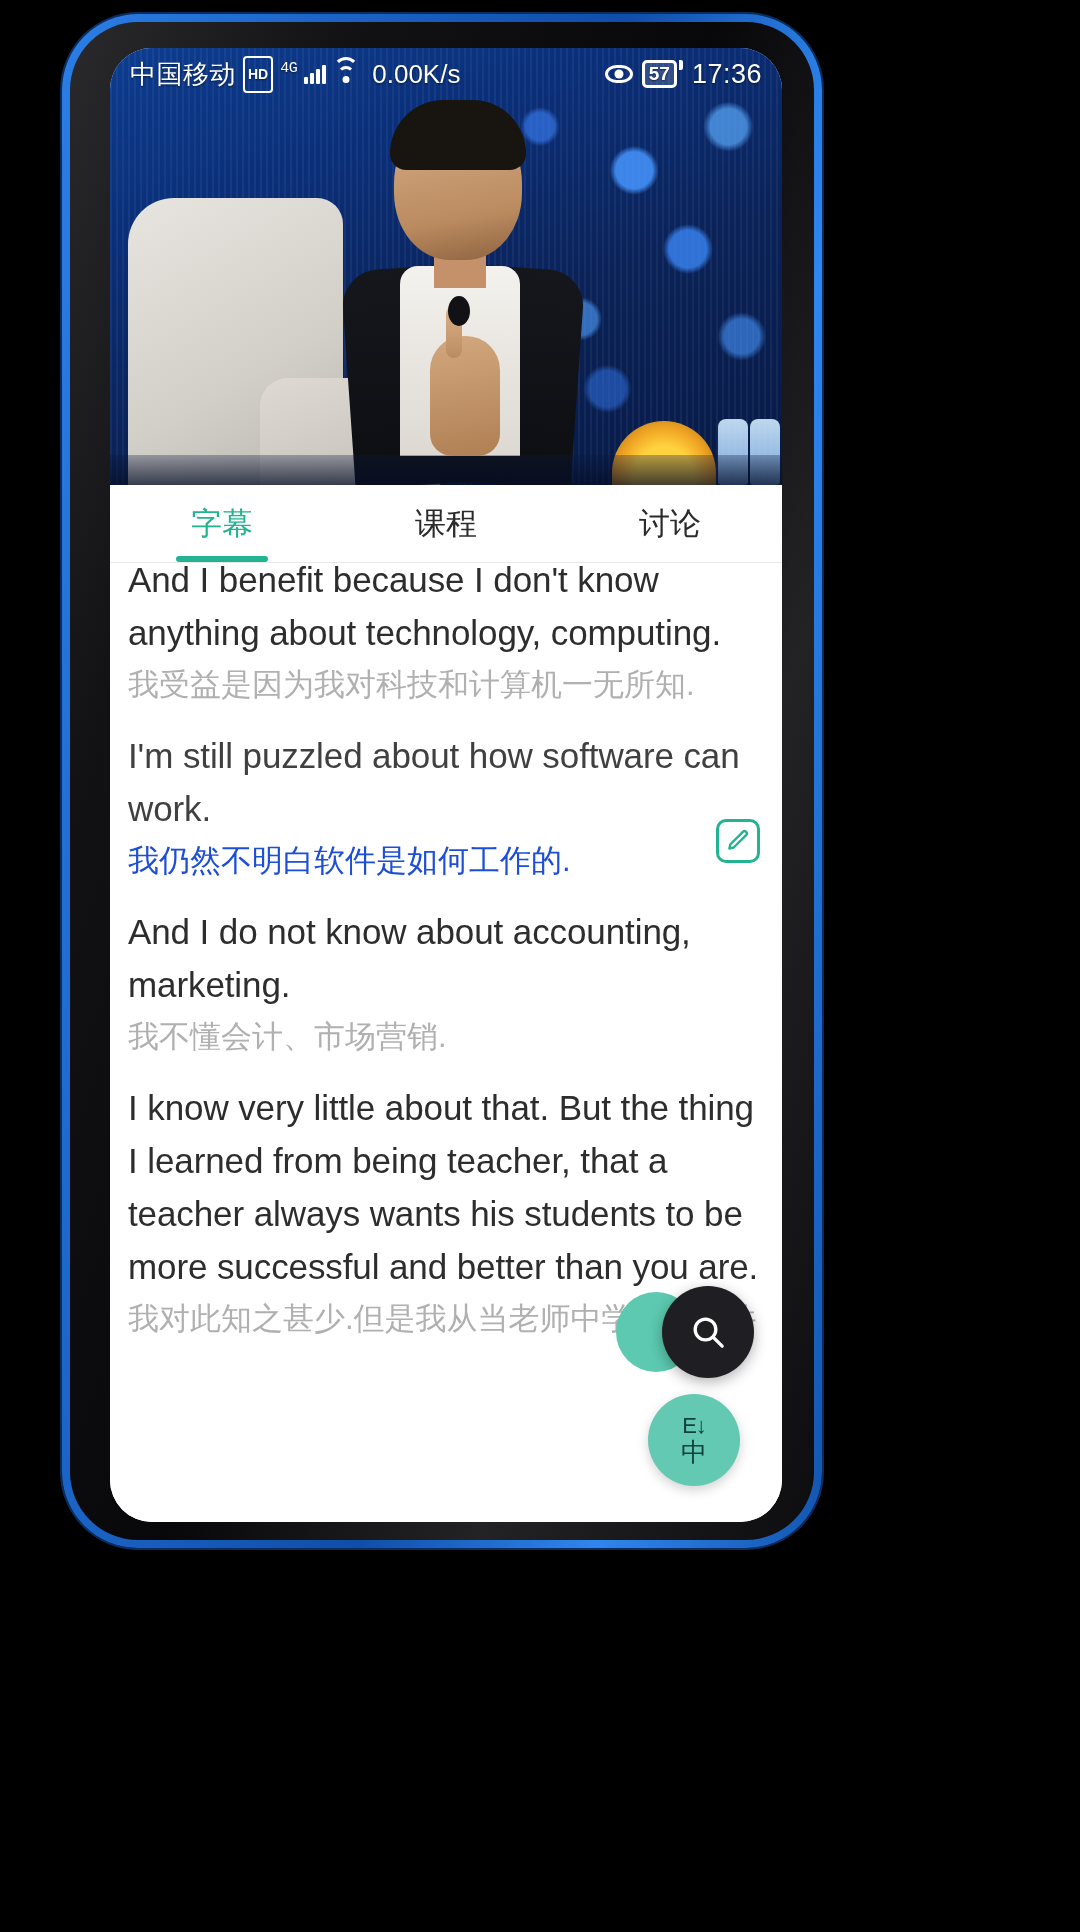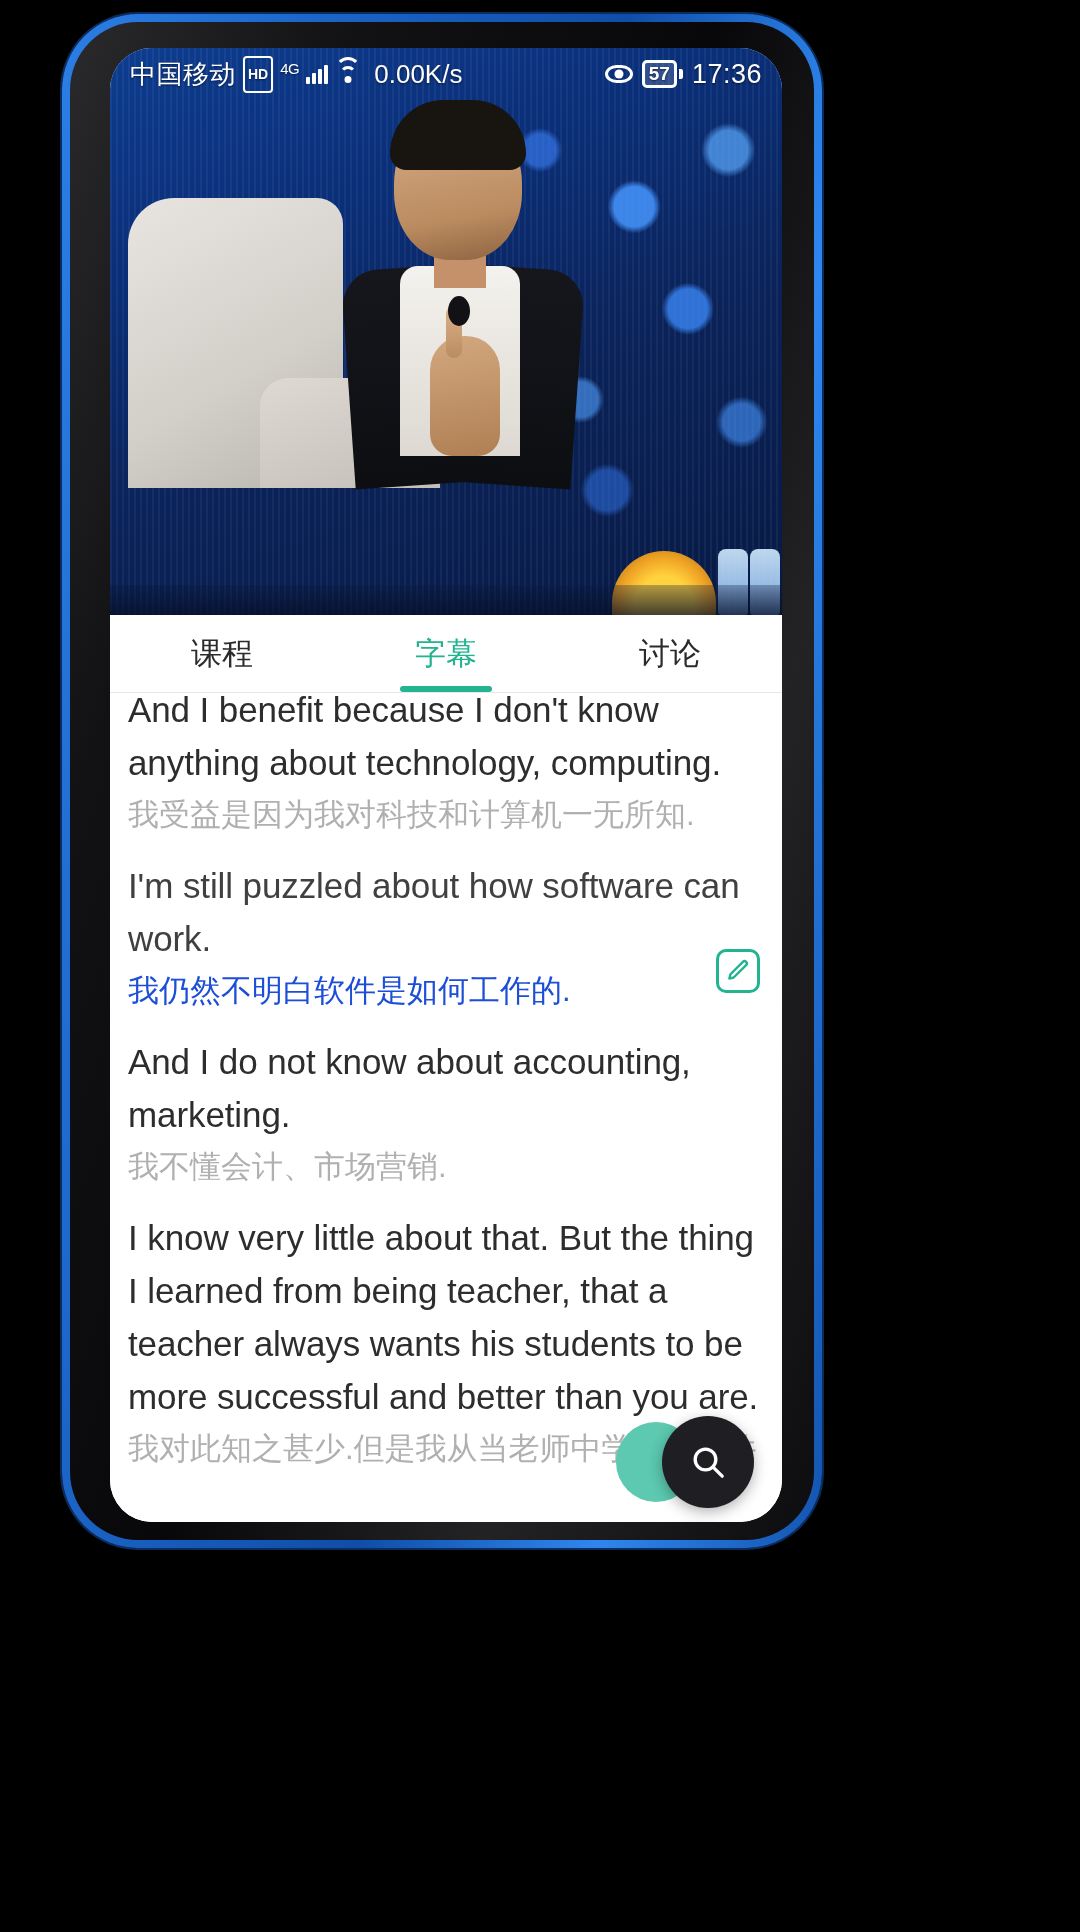--- a/index.html
+++ b/index.html
@@ -50,21 +50,21 @@
   }
   .btn-vol-up   { left: 50px;  top: 405px; width: 10px; height: 78px; border-radius: 5px 0 0 5px; }
   .btn-vol-down { left: 50px;  top: 505px; width: 10px; height: 78px; border-radius: 5px 0 0 5px; }
   .btn-power    { left: 50px;  top: 650px; width: 10px; height: 110px; border-radius: 5px 0 0 5px; }
   .btn-right    { right: 52px; top: 470px; width: 10px; height: 130px; border-radius: 0 5px 5px 0;
                   background: linear-gradient(180deg,#2a78dd,#0e52a9); }
 
   
   .video {
     position: relative;
-    width: 672px; height: 567px;
+    width: 672px; height: 437px;
     background: #3b82f6;
     overflow: hidden;
   }
   .video-bg {
     position: absolute; inset: 0;
     background:
       radial-gradient(circle at 78% 28%, rgba(70,150,255,.85) 0 3%, transparent 4%),
       radial-gradient(circle at 86% 46%, rgba(60,140,255,.75) 0 3%, transparent 4%),
       radial-gradient(circle at 70% 62%, rgba(80,160,255,.6) 0 3%, transparent 4%),
       radial-gradient(circle at 92% 18%, rgba(90,170,255,.7) 0 2.5%, transparent 3.5%),
@@ -178,21 +178,21 @@
     z-index: 20;
     text-shadow: 0 1px 2px rgba(0,0,0,.55);
   }
   .sb-left { display: flex; align-items: center; gap: 7px; }
   .carrier { font-size: 26px; letter-spacing: .5px; }
   .hd-badge {
     font-size: 14px; font-weight: bold;
     border: 2px solid #fff; border-radius: 4px;
     padding: 8px 3px; line-height: 17px;
   }
-  .g4 { font-size: 15px; position: relative; top: -6px; letter-spacing: -.5px; }
+  .g4 { font-size: 15px; position: relative; top: -6px; letter-spacing: -.5px; font-family: Liberation Mono, monospace; }
   .bars { display: flex; align-items: flex-end; gap: 2px; height: 20px; }
   .bars i { display: block; width: 4px; background: #fff; border-radius: 1px; }
   .bars i:nth-child(1){ height: 7px; }
   .bars i:nth-child(2){ height: 11px; }
   .bars i:nth-child(3){ height: 15px; }
   .bars i:nth-child(4){ height: 19px; }
   .wifi { width: 26px; height: 20px; position: relative; }
   .wifi span {
     position: absolute; left: 50%; bottom: 0; transform: translateX(-50%);
     border: 3px solid #fff; border-bottom-color: transparent;
@@ -208,21 +208,21 @@
     width: 28px; height: 18px; border: 3px solid #fff;
     border-radius: 50% 50% 50% 50% / 60% 60% 60% 60%;
     position: relative;
   }
   .eye::after {
     content: ""; position: absolute; left: 50%; top: 50%;
     transform: translate(-50%,-50%);
     width: 9px; height: 9px; background: #fff; border-radius: 50%;
   }
   .battery {
-    display: flex; align-items: center;
+    display: flex; align-items: flex-start;
   }
   .batt-body {
     border: 3px solid #fff; border-radius: 5px;
     padding: 0 4px; font-size: 19px; line-height: 22px; font-weight: bold;
     background: rgba(255,255,255,.16);
   }
   .batt-cap { width: 4px; height: 10px; background: #fff; border-radius: 0 2px 2px 0; margin-left: 2px; }
   .clock { font-size: 27px; letter-spacing: .5px; }
 
   
@@ -397,25 +397,25 @@
               <span class="battery">
                 <span class="batt-body">57</span>
                 <span class="batt-cap"></span>
               </span>
               <span class="clock">17:36</span>
             </div>
           </div>
         </div>
 
         <div class="tabbar">
+          <div class="tab active">
+            <span>字幕</span>
+          </div>
           <div class="tab">
             <span>课程</span>
-          </div>
-          <div class="tab active">
-            <span>字幕</span>
           </div>
           <div class="tab">
             <span>讨论</span>
           </div>
         </div>
 
         <div class="sub-wrap">
           <div class="sub-list">
 
             <div class="sub-block">

